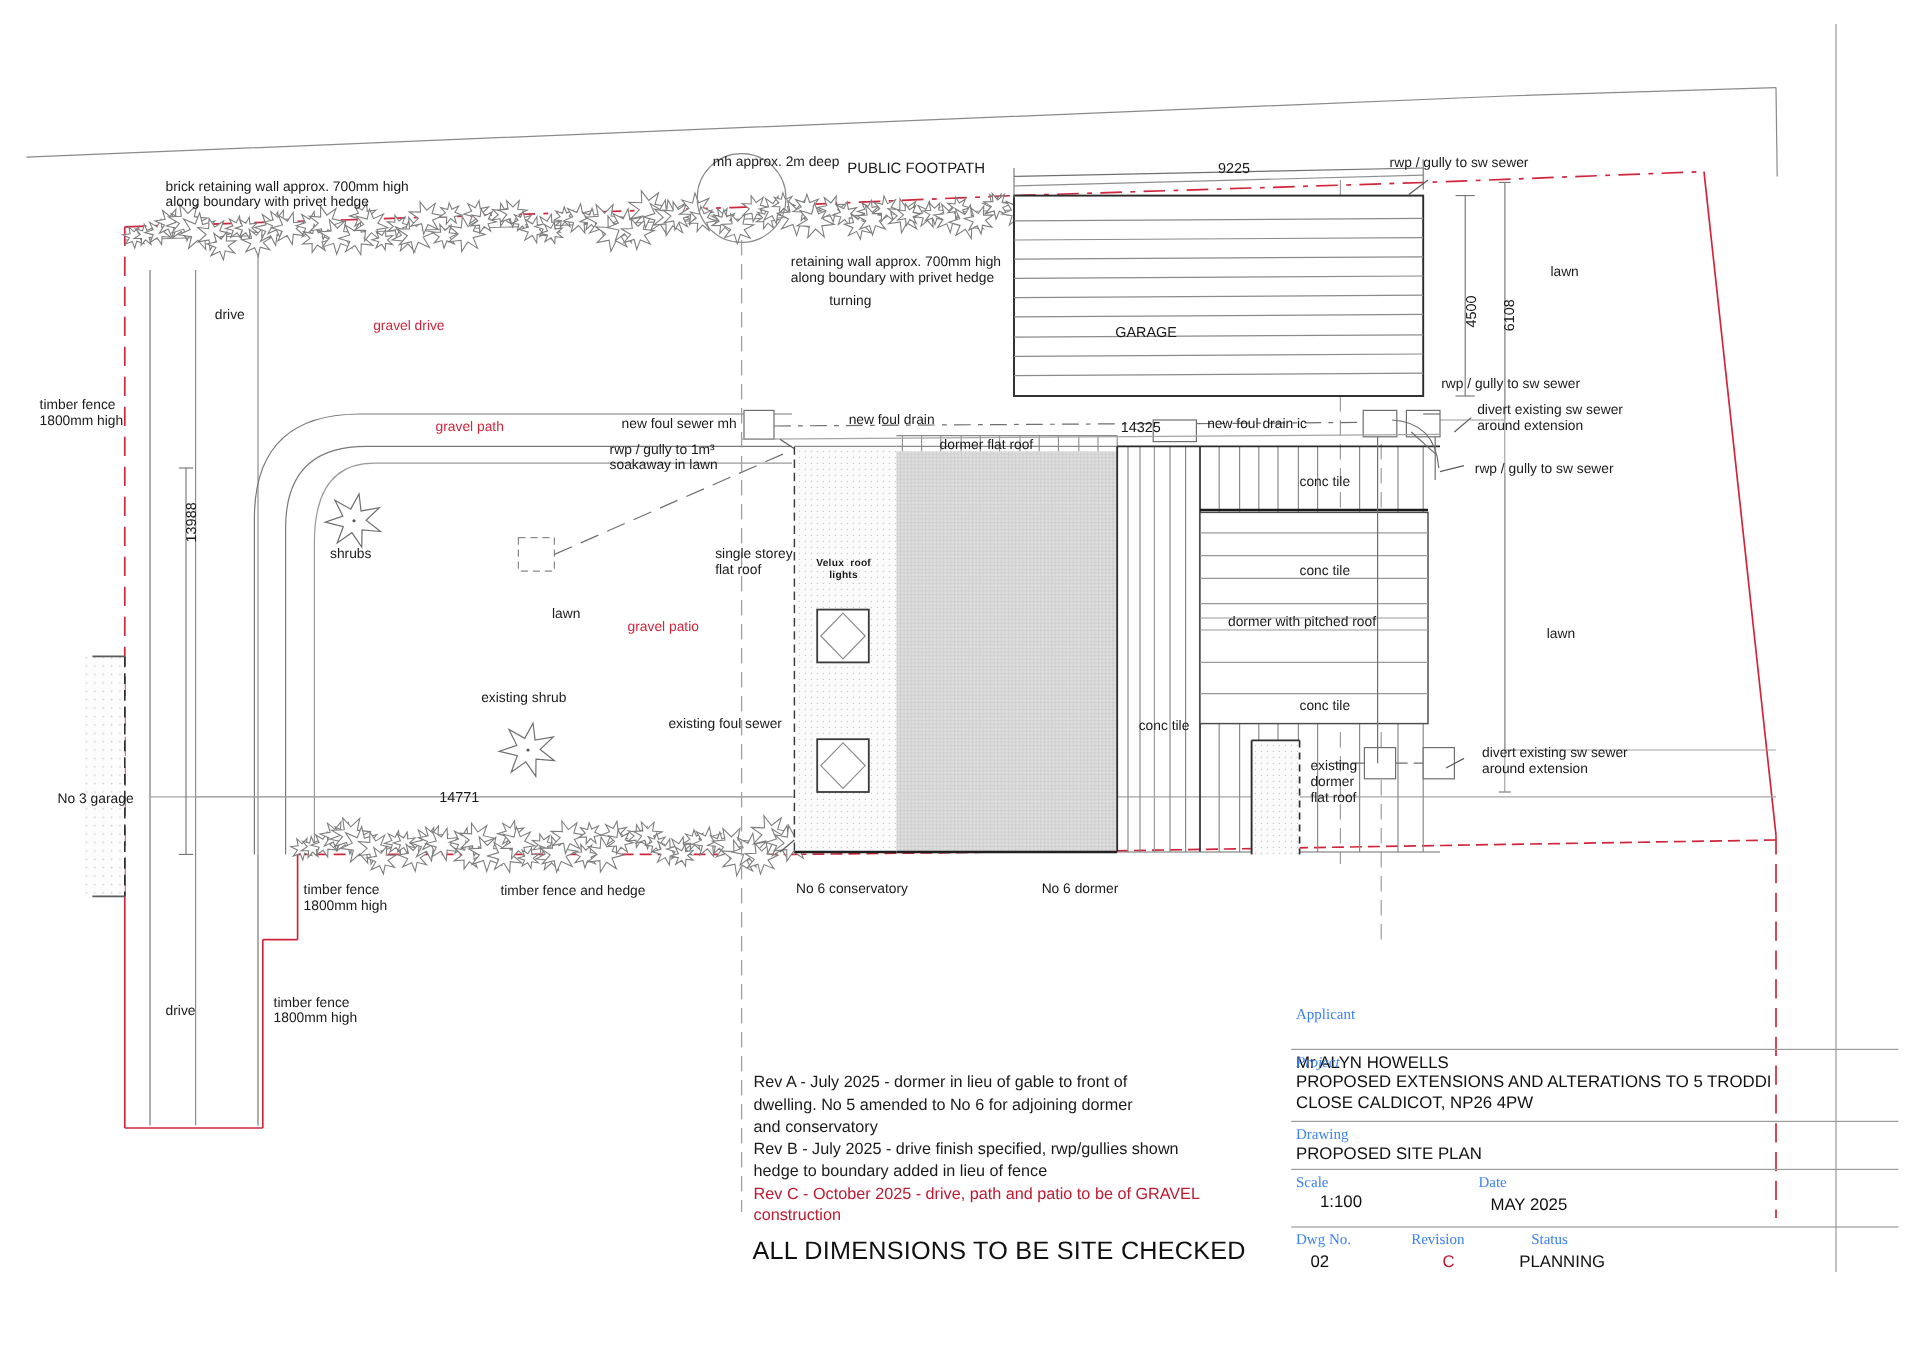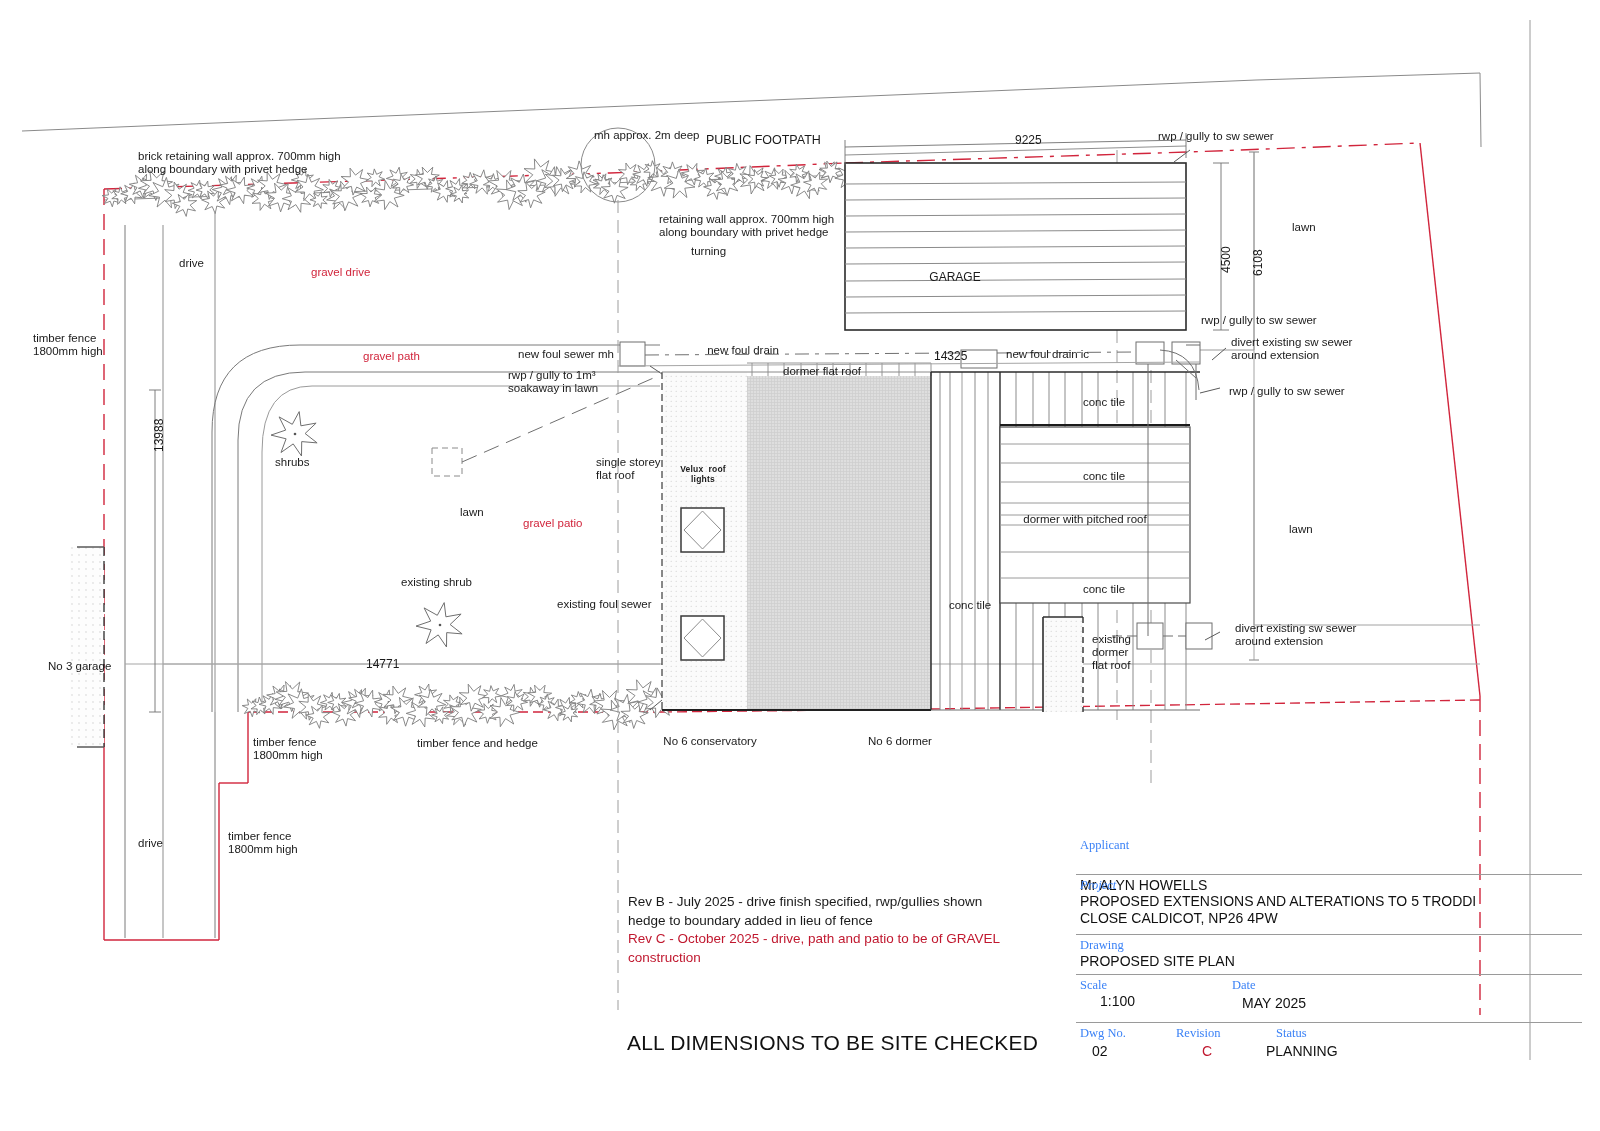--- a/index.html
+++ b/index.html
@@ -481,20 +481,23 @@
 <div class="lbl ctr" style="left:1104px;top:396px;">conc tile</div>
 <div class="lbl ctr" style="left:1104px;top:470px;">conc tile</div>
 <div class="lbl ctr" style="left:1085px;top:513px;">dormer with pitched roof</div>
 <div class="lbl ctr" style="left:1104px;top:583px;">conc tile</div>
 <div class="lbl ctr" style="left:970px;top:599px;">conc tile</div>
 <div class="lbl" style="left:1092px;top:633px;">existing
 dormer
 flat roof</div>
 
 <div id="revnotes">
+  <div style="white-space:pre-line">Rev A - July 2025 - dormer in lieu of gable to front of
+dwelling. No 5 amended to No 6 for adjoining dormer
+and conservatory</div>
   <div style="white-space:pre-line">Rev B - July 2025 - drive finish specified, rwp/gullies shown
 hedge to boundary added in lieu of fence</div>
   <div class="rv-red" style="white-space:pre-line">Rev C - October 2025 - drive, path and patio to be of GRAVEL
 construction</div>
 </div>
 
 <div id="allDims">ALL DIMENSIONS TO BE SITE CHECKED</div>
 
 <div id="titleblock">
 

